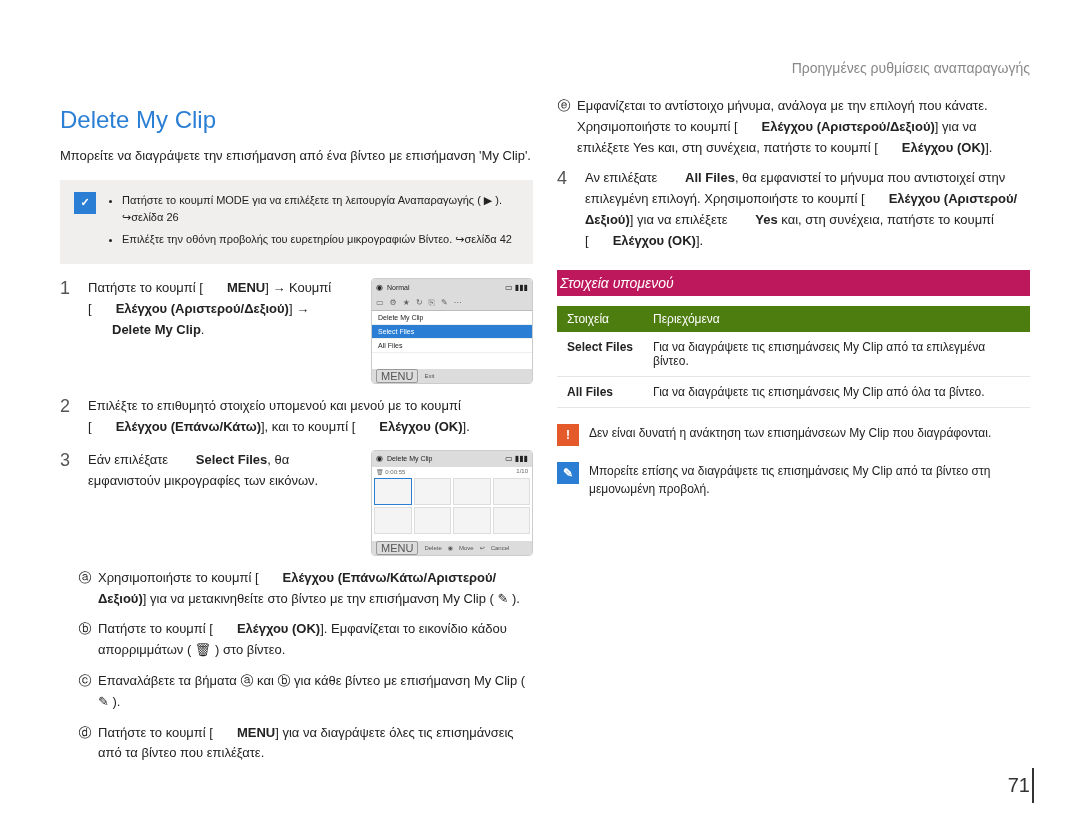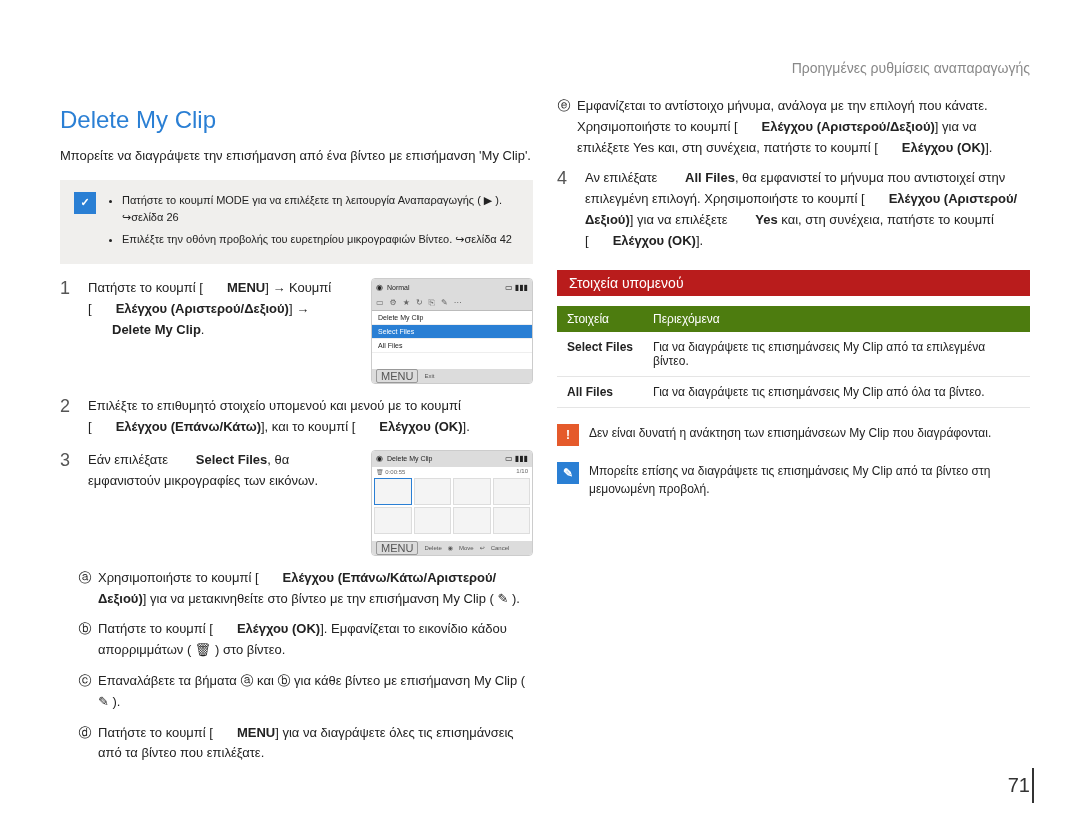--- a/index.html
+++ b/index.html
@@ -120,25 +120,26 @@
   .sub-step { margin-left: 18px; display: flex; gap: 6px; margin-bottom: 10px; line-height: 1.6; }
   .sub-bullet { width: 14px; flex-shrink: 0; text-align: center; }
   .strong { font-weight: bold; padding-left: 24px; }
   .key { border:1px solid #999; padding:0 4px; border-radius:2px; font-size:11px; }
 
   .continued-lines { line-height: 1.6; }
   .cont-bullet { display: flex; gap: 6px; margin-bottom: 10px; }
   .cont-bullet .sub-bullet { width: 14px; flex-shrink: 0; }
 
   .submenu-heading {
-    background: #b91c1c;
+    background: #be185d;
     color: #fff;
     font-size: 14px;
-    padding: 5px 12px;
+    padding: 5px 3px;
     margin: 18px 0 10px 0;
+    font-style: italic;
   }
   table.submenu {
     width: 100%;
     border-collapse: collapse;
     font-size: 12px;
   }
   table.submenu th {
     background: #4d7c0f;
     color: #fff;
     padding: 6px 10px;

